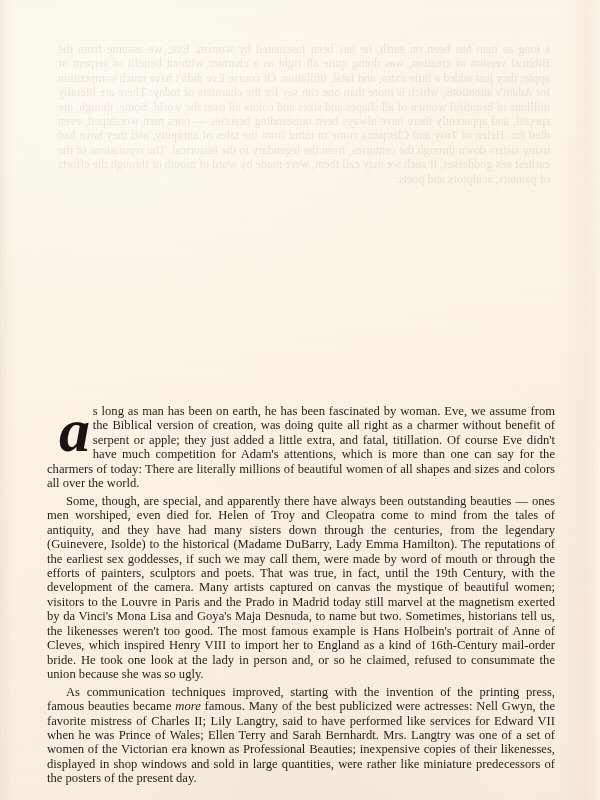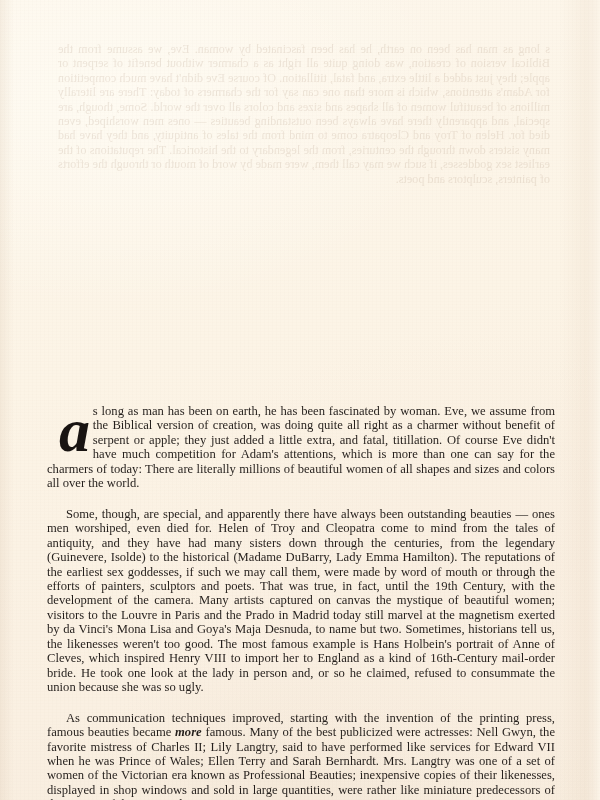--- a/index.html
+++ b/index.html
@@ -80,21 +80,21 @@
   }
 
   .para {
     margin: 0;
     text-align: justify;
     text-justify: inter-word;
     hyphens: none;
   }
 
   .para + .para {
-    margin-top: 16px;
+    margin-top: 3px;
   }
 
   .para.indent {
     text-indent: 19px;
   }
 
   
   .para.lead {
     text-indent: 0;
   }
@@ -109,21 +109,20 @@
     line-height: 0.78;
     color: #191412;
     margin: 2px 4px -2px 12px;
     padding: 0;
     letter-spacing: -0.02em;
     -webkit-font-smoothing: antialiased;
   }
 
   em.ital {
     font-style: italic;
-    font-weight: bold;
   }
 
   
   .column, .dropcap {
     filter: blur(0.12px);
   }
 </style>
 </head>
 <body>
 

